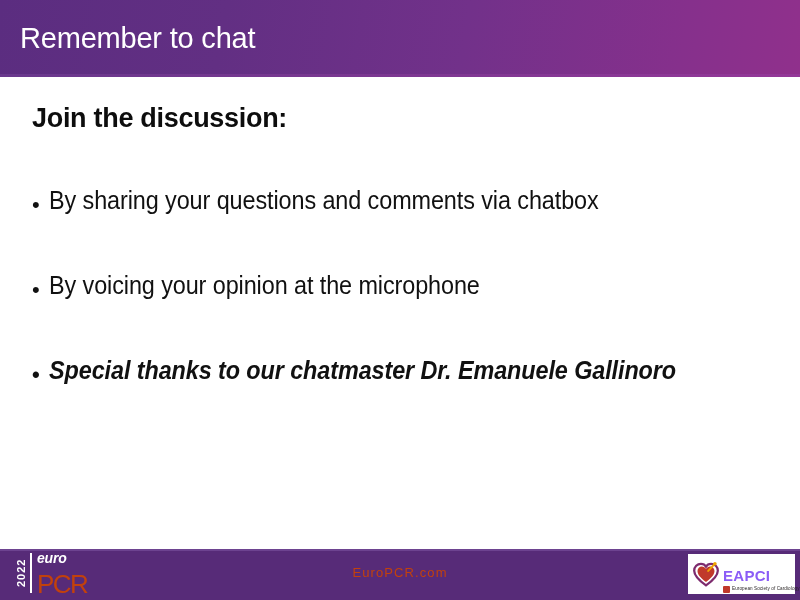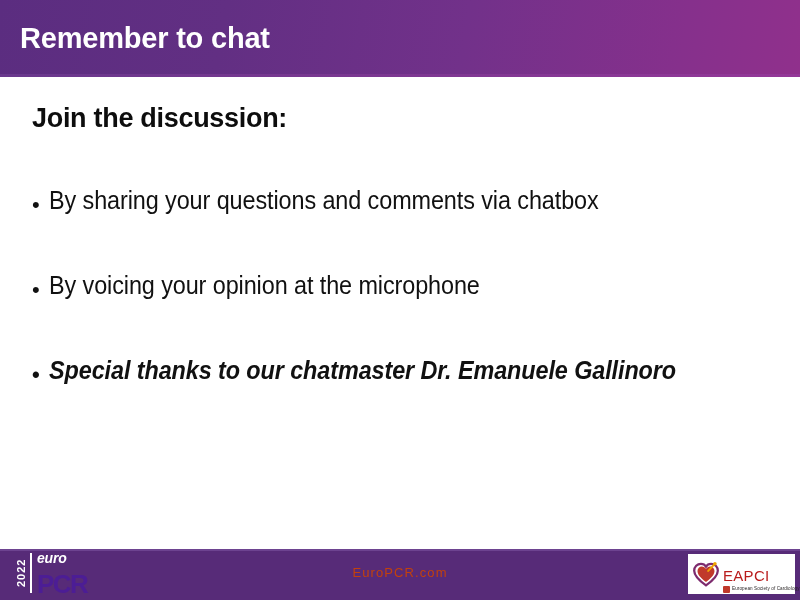--- a/index.html
+++ b/index.html
@@ -38,21 +38,21 @@
     height: 3px;
     background: linear-gradient(100deg, #6b3a8f 0%, #7b3992 40%, #95399a 100%);
     opacity: .85;
   }
   .slide-title {
     position: absolute;
     left: 20px;
     top: 22px;
     color: #ffffff;
     font-size: 29px;
-    font-weight: bold;
+    font-weight: normal;
     letter-spacing: -0.2px;
     font-family: "Liberation Sans", sans-serif;
     white-space: nowrap;
   }
 
   
   .body-area {
     position: absolute;
     left: 0;
     top: 77px;
@@ -160,22 +160,22 @@
     font-size: 14px;
     font-style: italic;
     font-weight: bold;
     color: #ffffff;
     line-height: 1;
     letter-spacing: -0.2px;
     margin-bottom: 1px;
   }
   .pcr-main {
     font-size: 26px;
-    font-weight: bold;
-    color: #4c1d95;
+    font-weight: normal;
+    color: #c2410c;
     line-height: 0.82;
     letter-spacing: -1.6px;
   }
 
   
   .footer-url {
     position: absolute;
     left: 0;
     top: 565px;
     width: 800px;
@@ -205,22 +205,22 @@
     position: relative;
   }
   .eapci-right {
     margin-left: 3px;
     display: flex;
     flex-direction: column;
     justify-content: center;
   }
   .eapci-name {
     font-size: 15px;
-    font-weight: normal;
-    color: #b91c1c;
+    font-weight: bold;
+    color: #8b5cf6;
     letter-spacing: 0.3px;
     line-height: 1;
     margin-top: 13px;
   }
   .eapci-sub {
     display: flex;
     align-items: center;
     margin-top: 3px;
   }
   .eapci-sub-mark {

